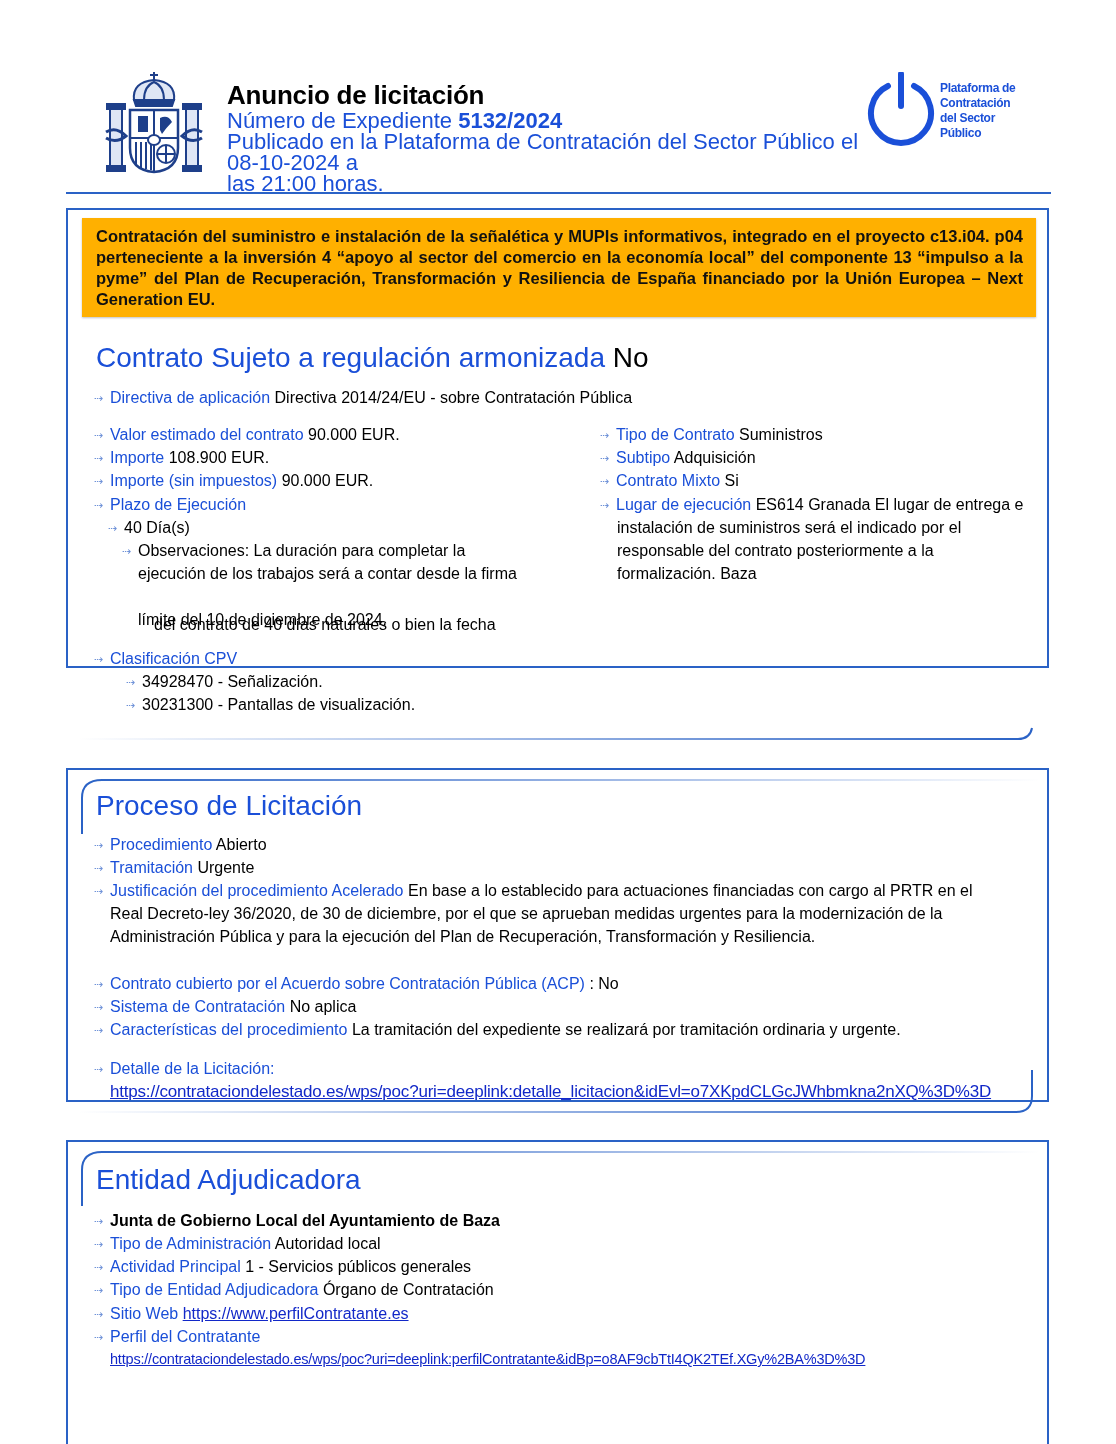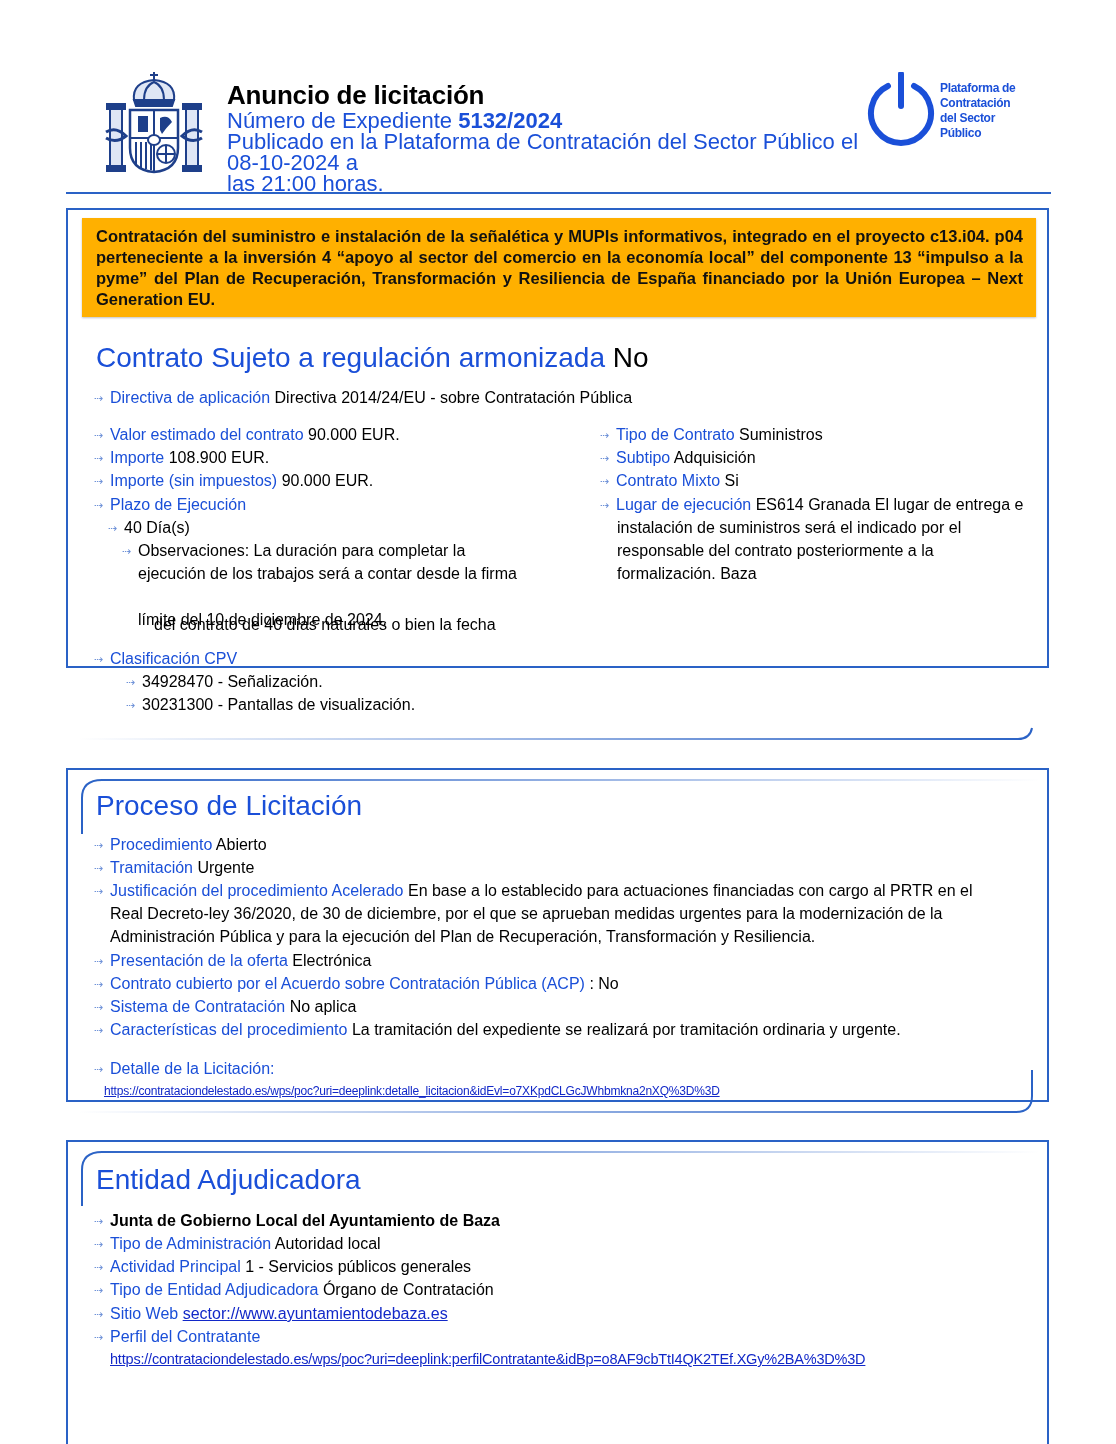--- a/index.html
+++ b/index.html
@@ -208,40 +208,36 @@
   <div class="row" style="left:26px; top:86px;">
     <span class="arrow">⇢</span><span class="lbl">Tramitación</span>
     <span class="val">Urgente</span>
   </div>
   <div class="row" style="left:26px; top:109px;">
     <span class="arrow">⇢</span><span class="lbl">Justificación del procedimiento Acelerado</span>
     <span class="val">En base a lo establecido para actuaciones financiadas con cargo al PRTR en el</span>
   </div>
   <div class="row" style="left:42px; top:132px;">Real Decreto-ley 36/2020, de 30 de diciembre, por el que se aprueban medidas urgentes para la modernización de la</div>
   <div class="row" style="left:42px; top:155px;">Administración Pública y para la ejecución del Plan de Recuperación, Transformación y Resiliencia.</div>
-  <div class="row" style="left:26px; top:179px;">
-    <span class="arrow">⇢</span><span class="lbl">Presentación de la oferta</span>
-    <span class="val">Electrónica</span>
-  </div>
   <div class="row" style="left:26px; top:202px;">
     <span class="arrow">⇢</span><span class="lbl">Contrato cubierto por el Acuerdo sobre Contratación Pública (ACP)</span>
     <span class="val">: No</span>
   </div>
   <div class="row" style="left:26px; top:225px;">
     <span class="arrow">⇢</span><span class="lbl">Sistema de Contratación</span>
     <span class="val">No aplica</span>
   </div>
   <div class="row" style="left:26px; top:248px;">
     <span class="arrow">⇢</span><span class="lbl">Características del procedimiento</span>
     <span class="val">La tramitación del expediente se realizará por tramitación ordinaria y urgente.</span>
   </div>
   <div class="row" style="left:26px; top:287px;">
     <span class="arrow">⇢</span><span class="lbl">Detalle de la Licitación:</span>
   </div>
-  <div class="row" style="left:36px; top:310px; font-size:12px; letter-spacing:-0.2px;">
+  <div class="row" style="left:42px; top:310px; font-size:17px; letter-spacing:-0.2px;">
     <a class="link">https://contrataciondelestado.es/wps/poc?uri=deeplink:detalle_licitacion&amp;idEvl=o7XKpdCLGcJWhbmkna2nXQ%3D%3D</a>
   </div>
 
   <svg class="curve-bottom" style="left:10px; top:300px;" width="960" height="46" viewBox="0 0 960 46">
     <defs>
         <linearGradient id="g3" x1="0" x2="1">
           <stop offset="0" stop-color="#2a62c6" stop-opacity="0"></stop>
           <stop offset="1" stop-color="#2a62c6"></stop>
         </linearGradient>
       </defs>
@@ -271,21 +267,21 @@
   <div class="row" style="left:26px; top:113px;">
     <span class="arrow">⇢</span><span class="lbl">Actividad Principal</span>
     <span class="val">1 - Servicios públicos generales</span>
   </div>
   <div class="row" style="left:26px; top:136px;">
     <span class="arrow">⇢</span><span class="lbl">Tipo de Entidad Adjudicadora</span>
     <span class="val">Órgano de Contratación</span>
   </div>
   <div class="row" style="left:26px; top:160px;">
     <span class="arrow">⇢</span><span class="lbl">Sitio Web</span>
-    <a class="link">sector://www.ayuntamientodebaza.es</a>
+    <a class="link">https://www.perfilContratante.es</a>
   </div>
   <div class="row" style="left:26px; top:183px;">
     <span class="arrow">⇢</span><span class="lbl">Perfil del Contratante</span>
   </div>
   <div class="row" style="left:42px; top:206px; font-size:14.5px; letter-spacing:-0.2px;">
     <a class="link">https://contrataciondelestado.es/wps/poc?uri=deeplink:perfilContratante&amp;idBp=o8AF9cbTtI4QK2TEf.XGy%2BA%3D%3D</a>
   </div>
 </div>
 
 </body></html>

